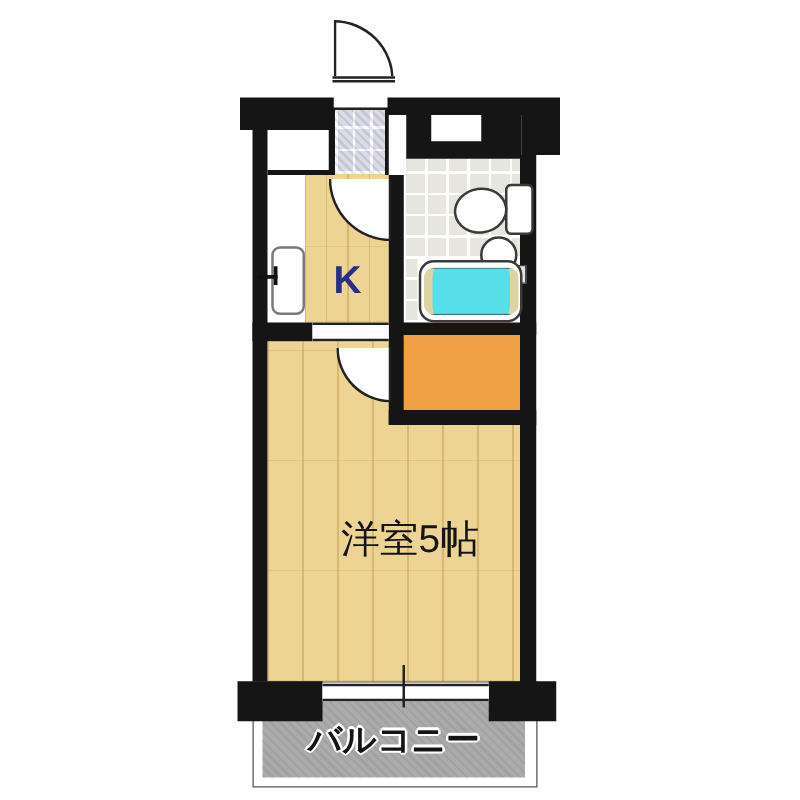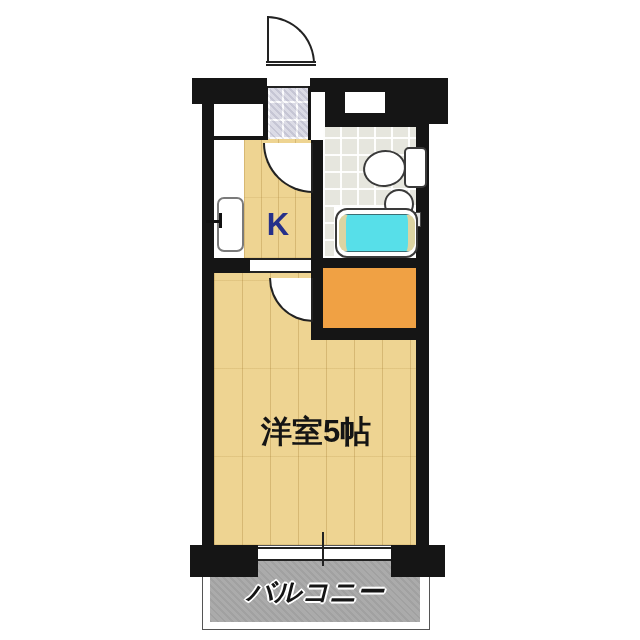--- a/index.html
+++ b/index.html
@@ -49,24 +49,24 @@
   .door-entry{ 
     background:#fff;
     border-top:2px solid #222;border-right:2px solid #222;border-left:2px solid #222;
     border-radius:0 100% 0 0;
   }
   .lintel{background:#fff;border-top:2px solid #222;border-bottom:2px solid #222;}
   .fixture{background:#fff;border:2px solid #3a3a3a;}
   .label{position:absolute;transform:translate(-50%,-50%);white-space:nowrap;line-height:1;}
   .k-label{font-size:31px;font-weight:600;color:var(--kitchen-text,#26308a);}
   .closet-label{font-size:26px;font-weight:700;color:var(--closet-text,#1d1d55);letter-spacing:11px;margin-left:6px;}
-  .room-label{font-size:31px;font-weight:700;color:var(--text-black,#141414);}
+  .room-label{font-size:31px;font-weight:400;color:var(--text-black,#141414);margin-left:12px;}
   .balcony-label{font-size:27px;font-weight:600;color:var(--text-black,#141414);
     text-shadow:-2px 0 0 #fff,2px 0 0 #fff,0 -2px 0 #fff,0 2px 0 #fff,
-                -1px -1px 0 #fff,1px -1px 0 #fff,-1px 1px 0 #fff,1px 1px 0 #fff;font-style:italic;}
+                -1px -1px 0 #fff,1px -1px 0 #fff,-1px 1px 0 #fff,1px 1px 0 #fff;}
 </style>
 </head>
 <body>
 
 <div id="stage">
 
   <div class="abs" style="left:202px;top:545px;width:228px;height:85px;border:1px solid #555;"></div>
   <div class="abs balcony-gray" style="left:210px;top:561px;width:210px;height:61px;"></div>
 
   <div class="abs room-floor" style="left:214px;top:273px;width:202px;height:272px;"></div>

